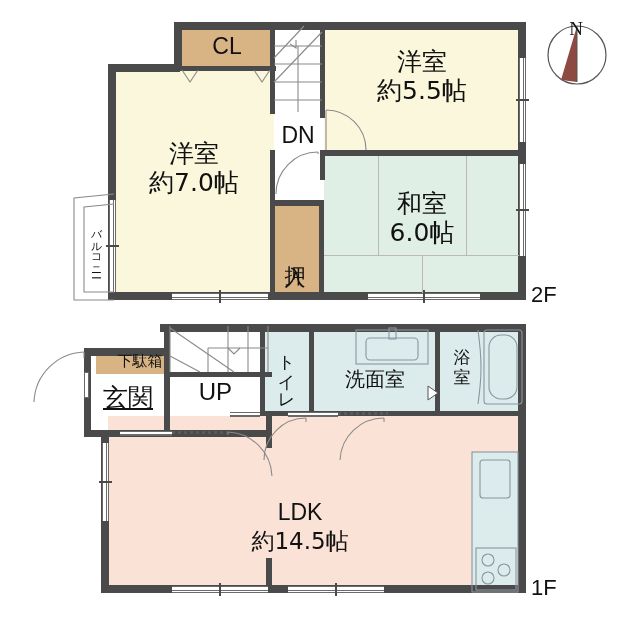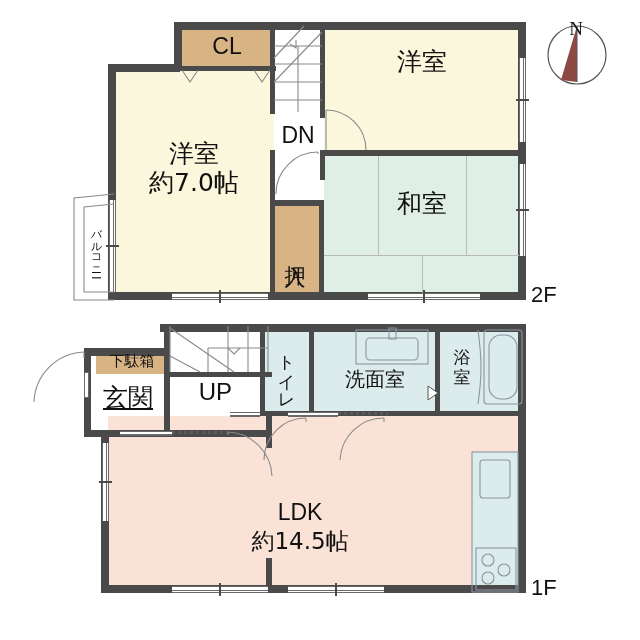--- a/index.html
+++ b/index.html
@@ -139,24 +139,26 @@
 
   <div class="lbl" style="left:180px;top:33px;width:94px;font-size:23px;font-family:'Liberation Sans',sans-serif;">CL</div>
 
   <div class="lbl" style="left:114px;top:140px;width:160px;font-size:25px;">
     <span class="l1">洋室</span>
     <span class="l2">約7.0帖</span>
   </div>
 
   <div class="lbl" style="left:324px;top:48px;width:196px;font-size:25px;">
     <span class="l1">洋室</span>
+    <span class="l2">約5.5帖</span>
   </div>
 
   <div class="lbl" style="left:324px;top:190px;width:196px;font-size:25px;">
     <span class="l1">和室</span>
+    <span class="l2">6.0帖</span>
   </div>
 
   <div class="vlbl" style="left:284px;top:214px;height:70px;font-size:21px;">押入</div>
 
   <div class="floorlabel" style="left:531px;top:282px;">2F</div>
 
   <div class="abs r-white" style="left:88px;top:356px;width:80px;height:80px;"></div>
   <div class="abs r-tan" style="left:96px;top:352px;width:72px;height:22px;"></div>
   <div class="abs r-white" style="left:168px;top:332px;width:102px;height:104px;"></div>
   <div class="abs r-blue" style="left:264px;top:332px;width:46px;height:84px;"></div>
@@ -248,21 +250,21 @@
 
   <svg width="50" height="142" style="left:472px;top:452px;">
     <rect class="fx" x="0" y="0" width="46" height="140"></rect>
     <rect class="fx" x="8" y="8" width="30" height="38" rx="3"></rect>
     <rect class="fx" x="4" y="96" width="40" height="42"></rect>
     <circle class="fx" cx="16" cy="108" r="6"></circle>
     <circle class="fx" cx="32" cy="118" r="6"></circle>
     <circle class="fx" cx="16" cy="126" r="6"></circle>
   </svg>
 
-  <div class="lbl" style="left:96px;top:353px;width:72px;font-size:15px;">下駄箱</div>
+  <div class="lbl" style="left:96px;top:353px;width:72px;font-size:15px;padding-left:8px;">下駄箱</div>
   <div class="lbl" style="left:88px;top:384px;width:80px;font-size:25px;text-decoration:underline;">玄関</div>
   <div class="vlbl" style="left:277px;top:338px;height:68px;font-size:17px;">トイレ</div>
   <div class="lbl" style="left:314px;top:368px;width:122px;font-size:20px;">洗面室</div>
   <div class="lbl" style="left:440px;top:348px;width:44px;font-size:17px;line-height:1.15;">
     <span class="l1">浴</span>
     <span class="l2">室</span>
   </div>
 
   <div class="lbl" style="left:180px;top:498px;width:240px;font-size:23px;line-height:1.25;">
     <span class="l1" style="font-family:'Liberation Sans',sans-serif;">LDK</span>

